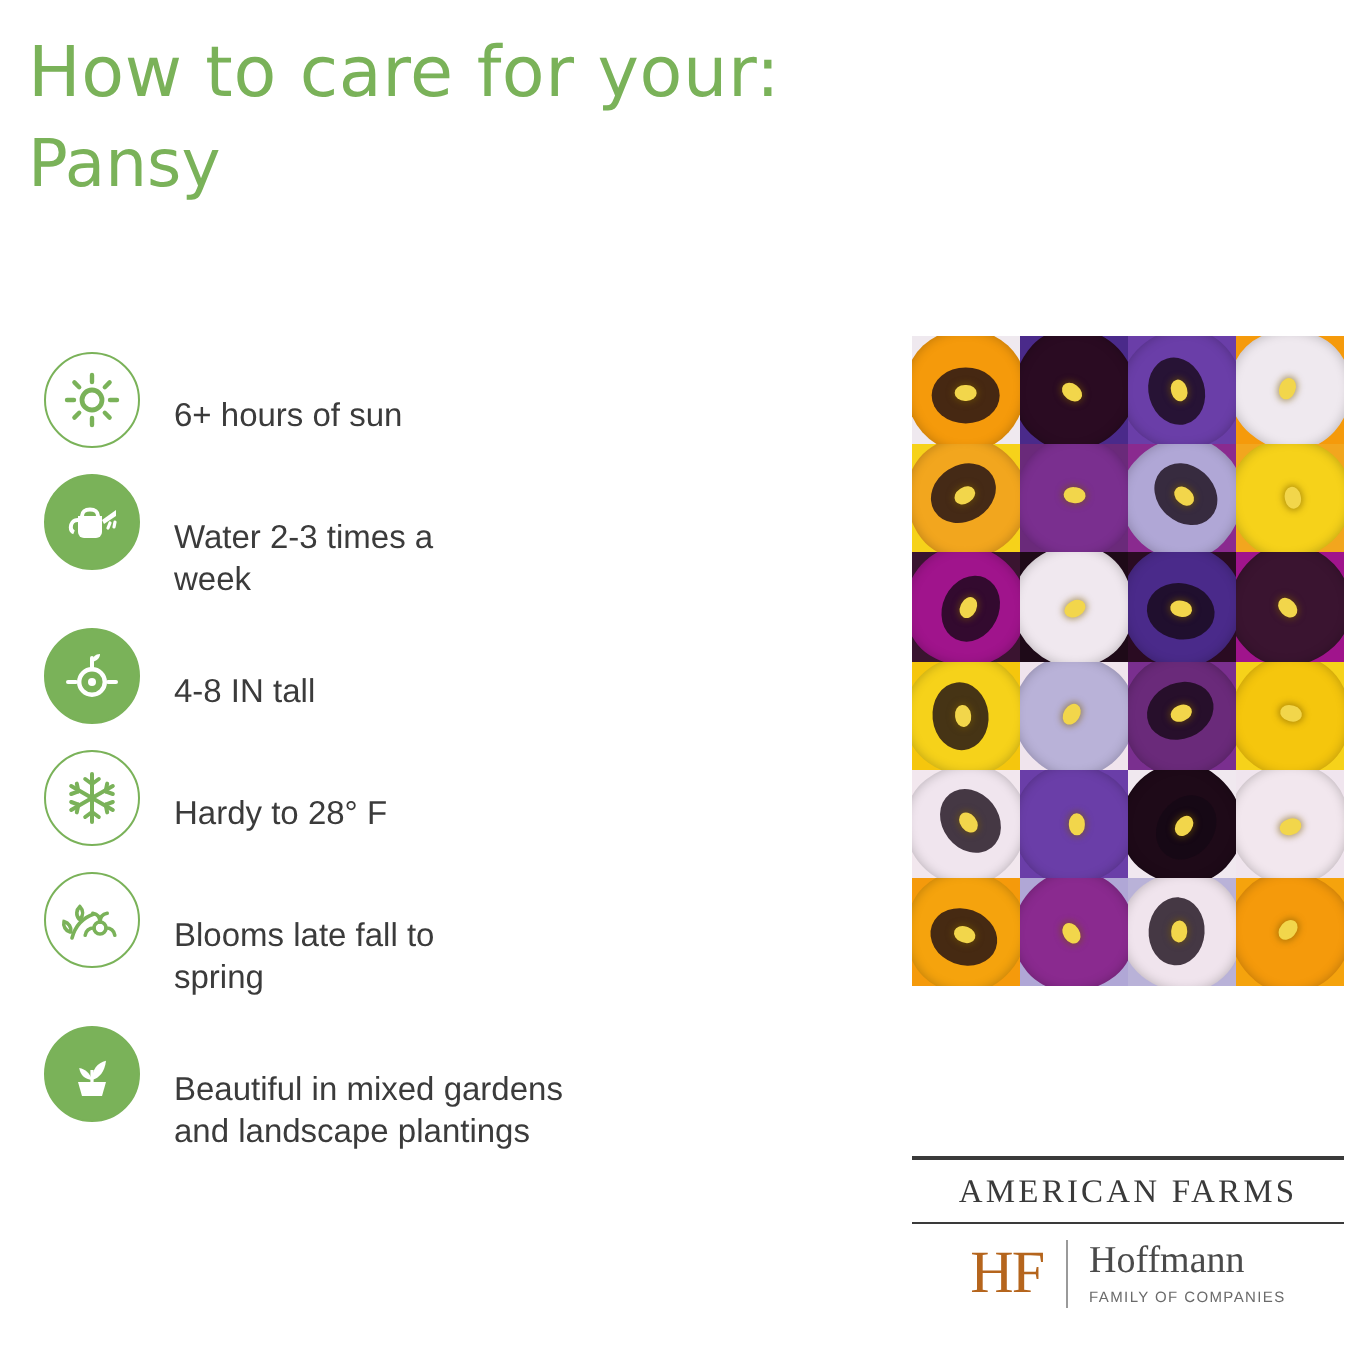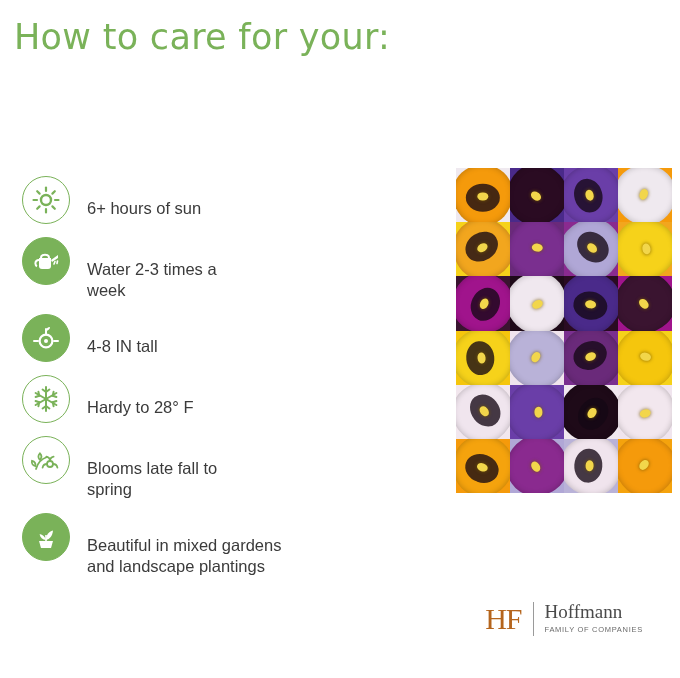--- a/index.html
+++ b/index.html
@@ -151,23 +151,23 @@
     letter-spacing: 1.6px;
     color: #3a3a3a;
     padding-bottom: 5px;
     border-top: 2.5px solid #3a3a3a;
     border-bottom: 1.5px solid #3a3a3a;
     padding-top: 6px;
     white-space: nowrap;
   }
   .hoffmann {
     display: flex;
-    align-items: flex-start;
+    align-items: center;
     justify-content: center;
-    margin-top: 24px;
+    margin-top: 8px;
   }
   .hf-mark {
     font-family: "Liberation Serif", serif;
     font-size: 30px;
     color: #b5651d;
     letter-spacing: -1px;
     line-height: 34px;
     padding-right: 11px;
     border-right: 1.5px solid #9a9a9a;
   }
@@ -186,20 +186,21 @@
     margin-top: 3px;
   }
 </style>
 </head>
 <body>
 
 <div class="page">
 
   <div class="heading">
     <div class="heading-line1">How to care for your:</div>
+    <div class="heading-line2">Pansy</div>
   </div>
 
   <div class="care-list">
 
     <div class="care-row">
       <div class="icon-badge outline">
         <svg width="30" height="30" viewBox="0 0 30 30">
           <circle cx="15" cy="15" r="5" fill="none" stroke="#7ab259" stroke-width="2.4"></circle>
           <g stroke="#7ab259" stroke-width="2.2" stroke-linecap="round">
             <line x1="15" y1="2.5" x2="15" y2="6"></line>
@@ -417,20 +418,21 @@
             <div class="blot"></div>
           </div>
         </div>
         <div class="pcell" style="background: rgb(245, 163, 13);">
           <div class="flower" style="background: rgb(245, 154, 11); transform: translate(-50%, -50%) rotate(131deg);"></div>
         </div>
       </div>
   </div>
 
   <div class="logo-block">
+    <div class="american-farms">AMERICAN FARMS</div>
     <div class="hoffmann">
       <div class="hf-mark">HF</div>
       <div class="hf-words">
         <div class="hf-name">Hoffmann</div>
         <div class="hf-sub">FAMILY OF COMPANIES</div>
       </div>
     </div>
   </div>
 
 </div>

